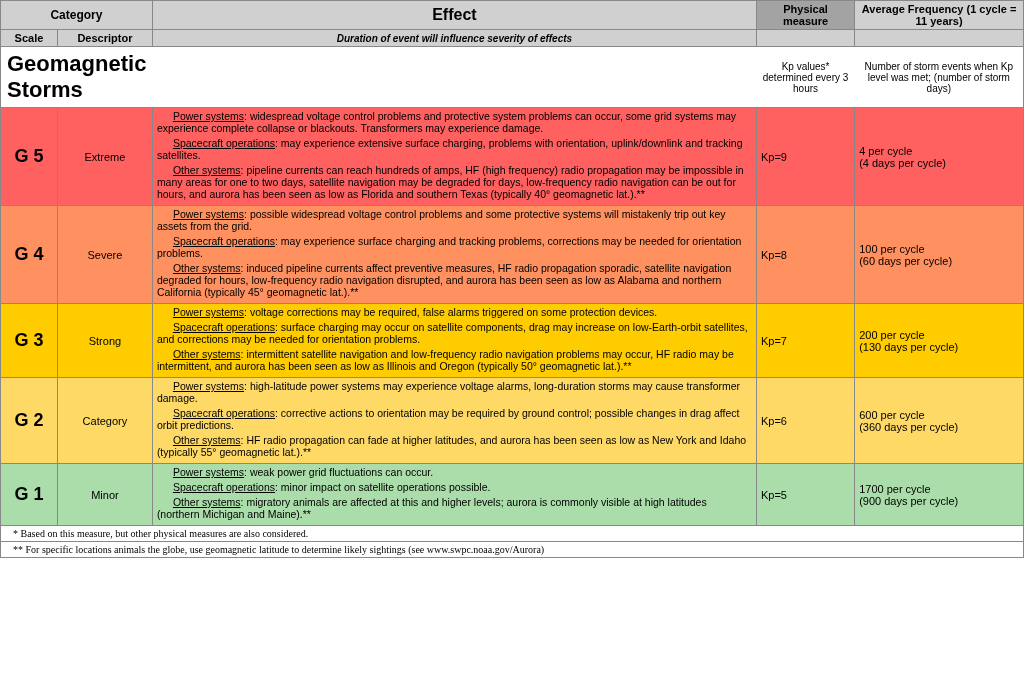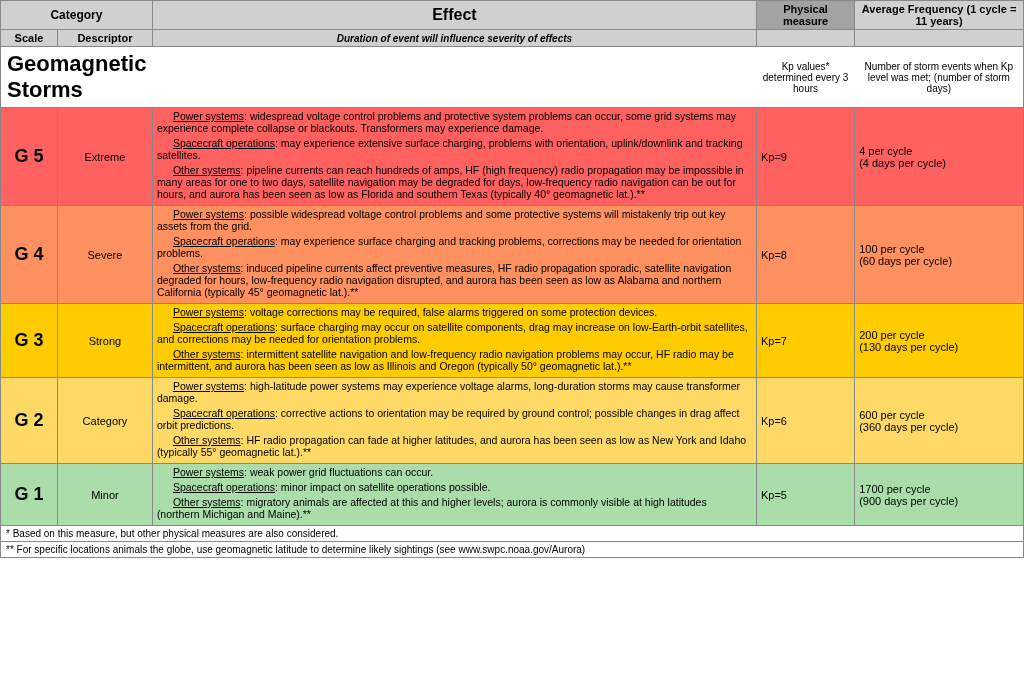--- a/index.html
+++ b/index.html
@@ -169,22 +169,23 @@
     .freq-cell {
       text-align: left;
       font-size: 11px;
       vertical-align: middle;
       padding: 3px 5px;
     }
     .effect-cell u { text-decoration: underline; margin-left: 16px; }
     .effect-cell p { margin-bottom: 3px; }
     .footer-row td {
       font-size: 10px;
-      padding: 2px 5px;
+      padding: 2px 12px;
       background: #fff;
+      font-family: Liberation Serif, serif;
     }
   </style>
 </head>
 <body>
 
 <div>
 
 
   <table class="main-table">
     <colgroup>

